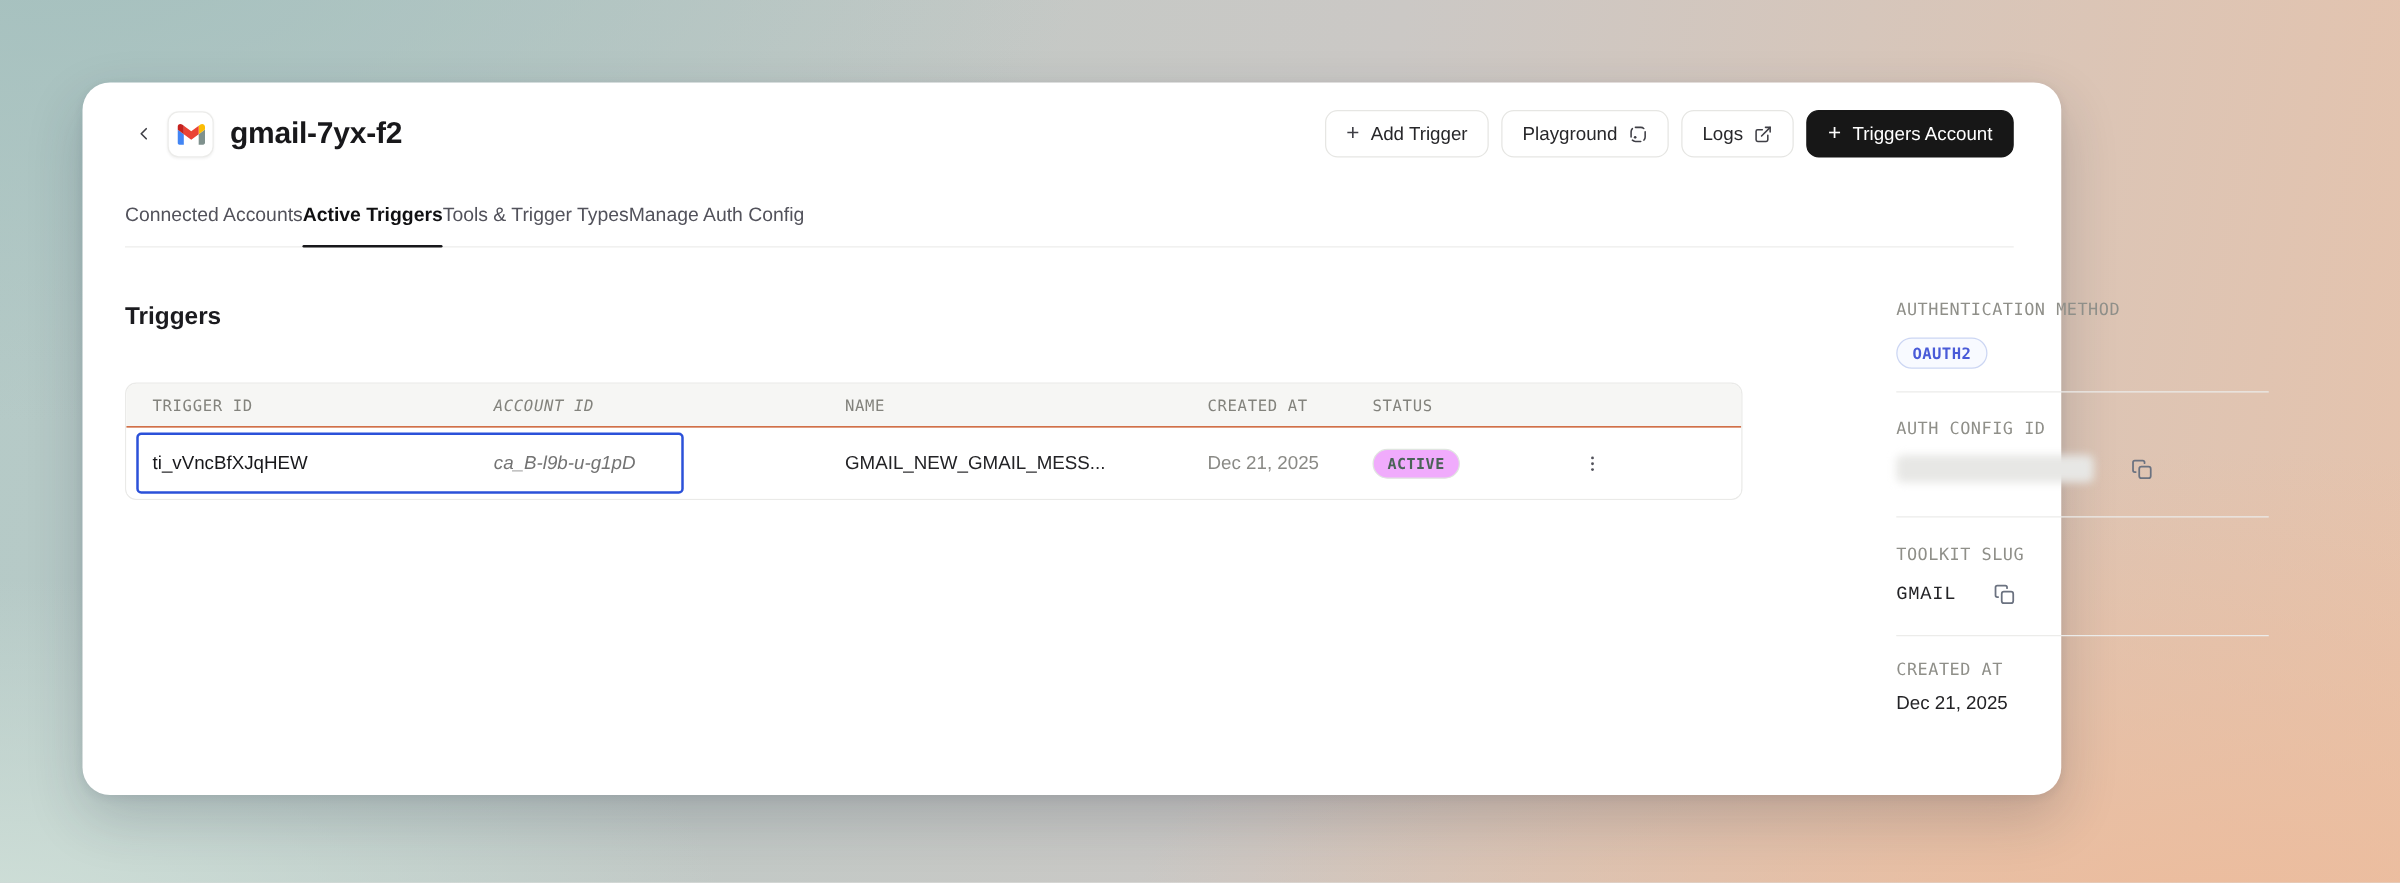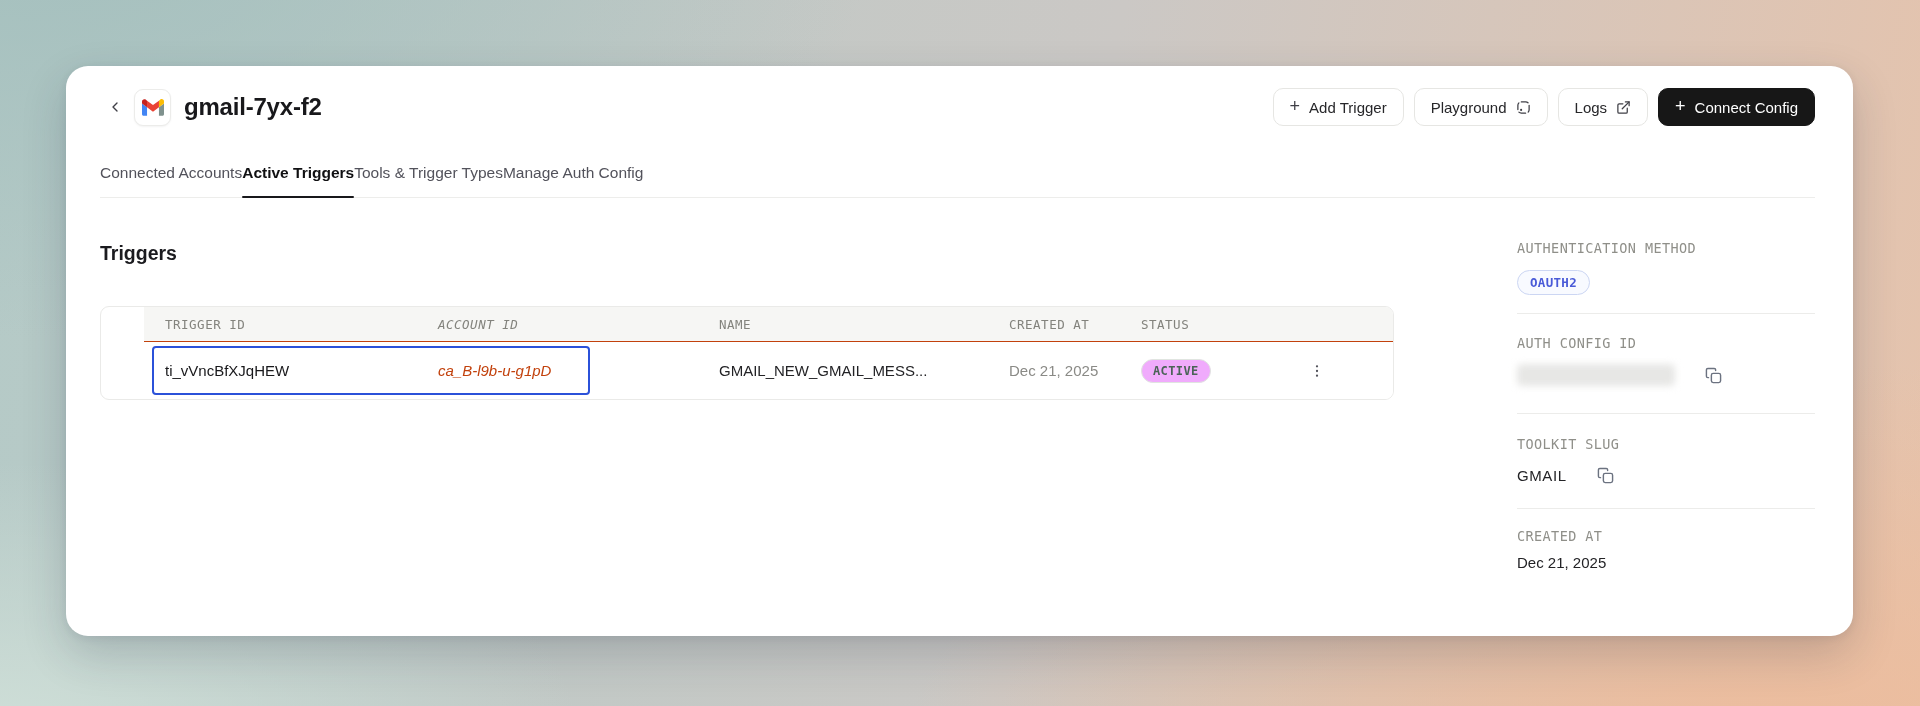--- a/index.html
+++ b/index.html
@@ -8,21 +8,21 @@
     font-family:"Liberation Sans", sans-serif;
     background-color:#c8c9c6;
     background-image:
       radial-gradient(75% 95% at 92% 108%, #edbc9c 0%, rgba(237,188,156,0) 60%),
       radial-gradient(55% 70% at 0% 104%, #cfdfd8 0%, rgba(207,223,216,0) 55%),
       radial-gradient(70% 90% at 2% -8%, #a5c0be 0%, rgba(165,192,190,0) 62%),
       linear-gradient(100deg, #b4cac7 0%, #cbc8c5 55%, #e6c3ac 100%);
     position:relative;
   }
   .card {
-    position:absolute; left:66px; top:66px; width:1787px; height:570px;
+    position:absolute; left:66px; top:66px; width:1583px; height:570px;
     background:#fff; border-radius:22px;
     box-shadow:0 18px 45px rgba(30,41,59,.20), 0 2px 8px rgba(30,41,59,.08);
   }
   
   .header { position:absolute; left:34px; right:38px; top:14px; height:54px; display:flex; align-items:center; }
   .back-btn { width:30px; height:30px; display:flex; align-items:center; justify-content:center; border-radius:6px; cursor:pointer; margin-right:4px; }
   .app-icon { width:37px; height:37px; border:1px solid #ececea; border-radius:9px; background:#fff; display:flex; align-items:center; justify-content:center; margin-right:13px; box-shadow:0 1px 2px rgba(0,0,0,.05); }
   .page-title { font-size:24px; font-weight:700; color:#18181b; letter-spacing:-.2px; }
   .hdr-actions { margin-left:auto; display:flex; gap:10px; }
   .btn { height:38px; padding:0 16px; display:inline-flex; align-items:center; gap:9px; background:#fff; border:1px solid #e6e6e3; border-radius:10px; font-size:15px; font-weight:500; color:#27272a; cursor:pointer; white-space:nowrap; font-family:inherit; }
@@ -30,42 +30,42 @@
   .btn svg { stroke:#3f3f46; }
   .btn.dark { background:#171717; border-color:#171717; color:#fff; }
   .btn.dark .plus { color:#fff; }
   
   .tabs { position:absolute; left:34px; right:38px; top:84px; height:48px; display:flex; align-items:flex-end; border-bottom:1px solid #ededeb; }
   .tab { font-size:15.5px; color:#52525b; padding-bottom:15px; position:relative; cursor:pointer; white-space:nowrap; }
   .tab.active { color:#101012; font-weight:600; }
   .tab.active::after { content:""; position:absolute; left:0; right:0; bottom:-1px; height:2.5px; background:#18181b; border-radius:2px; }
   
   .section-heading { position:absolute; left:34px; top:176px; font-size:19.5px; font-weight:600; color:#1b1b1f; }
-  .table { position:absolute; left:34px; top:240px; width:1294px; border:1px solid #eaeae8; border-radius:9px; background:#fff; overflow:hidden;padding-left:43px; }
+  .table { position:absolute; left:34px; top:240px; width:1294px; border:1px solid #eaeae8; border-radius:9px; background:#fff; overflow:hidden; }
   .thead { display:flex; align-items:center; height:34px; background:#f6f6f4; color:#83837d; font-family:"DejaVu Sans Mono", monospace; font-size:12.5px; letter-spacing:.5px; }
   .trow { display:flex; align-items:center; height:58px; border-top:1px solid #c2410c; position:relative; font-size:15px; background:#fff; }
   .col-trigger { width:294px; padding-left:21px; }
   .col-account { width:281px;font-style:italic; }
   .col-name    { width:290px; }
   .col-created { width:132px; }
   .col-status  { width:148px; }
   .col-actions { flex:1; display:flex; padding-left:14px; }
   .cell-trigger { color:#18181b; }
-  .cell-account { color:#c2410c; }
+  .cell-account { color:#737373; }
   .cell-name    { color:#232326; }
   .cell-created { color:#8a8a86; }
   .badge-active { display:inline-flex; align-items:center; padding:4px 11px; border-radius:999px; background:#f0abfc; border:1px solid #e0e5e0; color:#4a6357; font-family:"DejaVu Sans Mono", monospace; font-size:12px; font-weight:700; letter-spacing:.4px; }
   .kebab { width:28px; height:28px; display:flex; align-items:center; justify-content:center; cursor:pointer; border-radius:6px; }
   .sel-outline { position:absolute; left:8px; top:4px; width:438px; height:49px; border:2px solid #2b51d9; border-radius:4px; pointer-events:none; }
   
   .sidebar { position:absolute; left:1451px; top:174px; width:298px; }
   .sb-label { font-family:"DejaVu Sans Mono", monospace; font-size:13.5px; color:#8f8f89; letter-spacing:.4px; }
   .badge-oauth { display:inline-flex; padding:4px 12px; border-radius:999px; background:#f8faff; border:1px solid #ccd6f3; color:#4a5bd8; font-family:"DejaVu Sans Mono", monospace; font-size:12.5px; font-weight:700; letter-spacing:.3px; margin-top:14px; }
   .sb-divider { height:1px; background:#ececea; }
-  .sb-value-row { display:flex; align-items:center; gap:30px; }
+  .sb-value-row { display:flex; align-items:center; gap:30px;font-family:Liberation Mono, monospace; }
   .redacted { width:158px; height:22px; border-radius:5px; background:#e7e7e5; filter:blur(3.5px); }
   .sb-value { font-size:15px; font-weight:500; color:#232326; letter-spacing:.6px; }
   .sb-value-plain { font-size:15px; color:#232326; }
   .copy-btn { display:flex; align-items:center; cursor:pointer; }.mt18{margin-top:18px}.mt21{margin-top:21px}.mt13{margin-top:13px}
   .mt27{margin-top:27px}.mt22{margin-top:22px}.mt15{margin-top:15px}.mt24{margin-top:24px}
   .mt19{margin-top:19px}.mt10{margin-top:10px}
 </style>
 </head>
 <body>
 
@@ -103,21 +103,21 @@
       <button class="btn">
         <span>Logs</span>
         <svg width="15" height="15" viewBox="0 0 24 24" fill="none" stroke-width="2" stroke-linecap="round" stroke-linejoin="round">
           <path d="M15 3h6v6"></path>
             <path d="M10 14 21 3"></path>
             <path d="M18 13v6a2 2 0 0 1-2 2H5a2 2 0 0 1-2-2V8a2 2 0 0 1 2-2h6"></path>
         </svg>
       </button>
       <button class="btn dark">
         <span class="plus">+</span>
-        <span>Connect Config</span>
+        <span>Triggers Account</span>
       </button>
     </div>
   </div>
 
   <div class="tabs">
     <div class="tab">Connected Accounts</div>
     <div class="tab active">Active Triggers</div>
     <div class="tab">Tools &amp; Trigger Types</div>
     <div class="tab">Manage Auth Config</div>
   </div>

